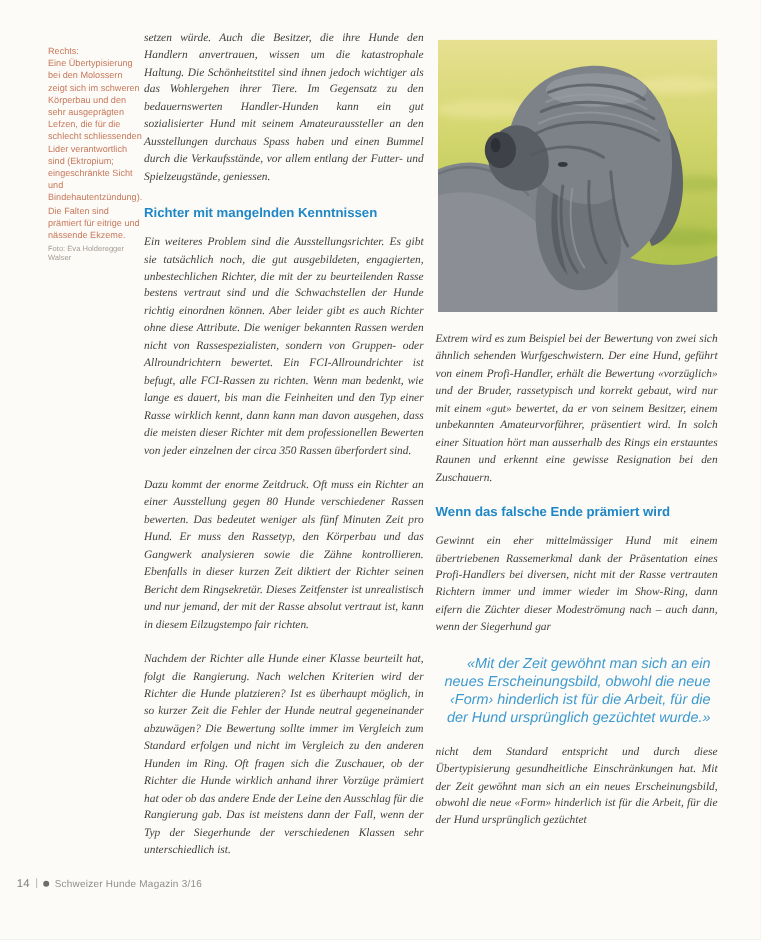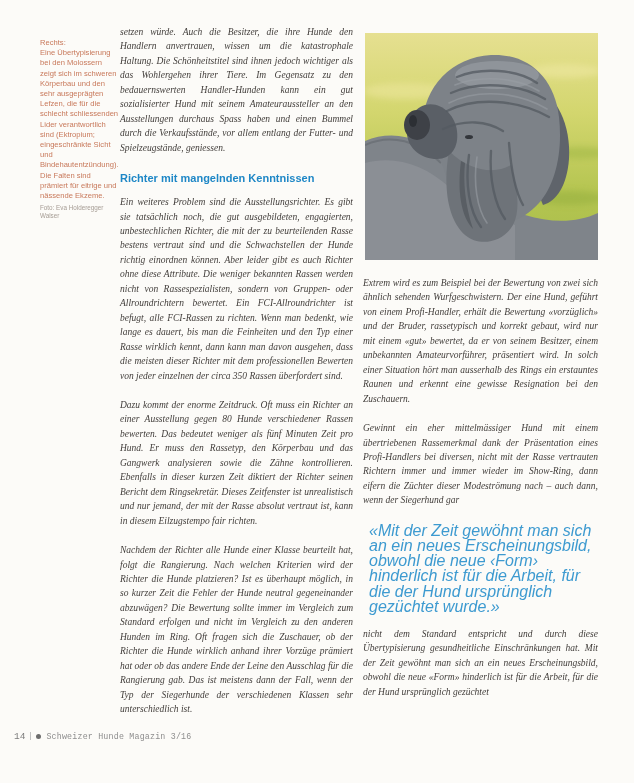--- a/index.html
+++ b/index.html
@@ -34,30 +34,30 @@
     font-weight:bold; font-size:11px; line-height:13px; color:#1e87c6;
   }
   .col-right h3.section-heading { margin-top:3px; }
 
   .photo-frame {
     width:233px; height:227px; margin:33px 0 16px 2px; overflow:hidden;
   }
   .photo-frame svg { display:block; }
 
   .pull-quote {
-    margin:13px 6px 13px 6px; text-align:left;
+    margin:13px 6px 13px 6px; text-align:right;
     font-family:"Liberation Sans", sans-serif; font-style:italic;
-    font-size:16px; line-height:15.2px; color:#3d9ad0;
+    font-size:12px; line-height:15.2px; color:#3d9ad0;
   }
 
   
   .footer {
     position:absolute; left:14px; top:730px; height:12px;
     display:flex; align-items:center; gap:5px;
-    font-family:Liberation Mono, monospace; color:#8d8d8d;
+    font-family:Liberation Sans, sans-serif; color:#8d8d8d;
   }
   .footer .page-num { font-size:9.5px; color:#7c7c7c; }
   .footer .sep { width:1px; height:8px; background:#c2c2c2; }
   .footer .logo-dot {
     width:5px; height:5px; border-radius:50%; background:#6d6d6d;
   }
   .footer .mag-name { font-size:8.3px; letter-spacing:0.2px; }
 
   .slug {
     position:absolute; left:10px; top:767px;
@@ -133,20 +133,21 @@
         <g stroke="#999ea4" stroke-width="1.6" fill="none" opacity="0.6" stroke-linecap="round">
           <path d="M90,52 C114,42 152,44 174,58"></path>
           <path d="M84,70 C112,56 152,58 182,76"></path>
           <path d="M112,124 C108,150 112,176 122,190"></path>
         </g>
         <ellipse cx="104" cy="104" rx="4" ry="2" fill="#33363b"></ellipse>
       </svg>
     </div>
 
     <p class="body">Extrem wird es zum Beispiel bei der Bewertung von zwei sich ähnlich sehenden Wurfgeschwistern. Der eine Hund, geführt von einem Profi-Handler, erhält die Bewertung «vorzüglich» und der Bruder, rassetypisch und korrekt gebaut, wird nur mit einem «gut» bewertet, da er von seinem Besitzer, einem unbekannten Amateurvorführer, präsentiert wird. In solch einer Situation hört man ausserhalb des Rings ein erstauntes Raunen und erkennt eine gewisse Resignation bei den Zuschauern.</p>
+    <h3 class="section-heading">Wenn das falsche Ende prämiert wird</h3>
     <p class="body">Gewinnt ein eher mittelmässiger Hund mit einem übertriebenen Rassemerkmal dank der Präsentation eines Profi-Handlers bei diversen, nicht mit der Rasse vertrauten Richtern immer und immer wieder im Show-Ring, dann eifern die Züchter dieser Modeströmung nach – auch dann, wenn der Siegerhund gar</p>
     <div class="pull-quote">«Mit der Zeit gewöhnt man sich an ein neues Erscheinungsbild, obwohl die neue ‹Form› hinderlich ist für die Arbeit, für die der Hund ursprünglich gezüchtet wurde.»</div>
     <p class="body">nicht dem Standard entspricht und durch diese Übertypisierung gesundheitliche Einschränkungen hat. Mit der Zeit gewöhnt man sich an ein neues Erscheinungsbild, obwohl die neue «Form» hinderlich ist für die Arbeit, für die der Hund ursprünglich gezüchtet</p>
   </div>
 
   <div class="footer">
     <span class="page-num">14</span>
     <span class="sep"></span>
     <span class="logo-dot"></span>
     <span class="mag-name">Schweizer Hunde Magazin 3/16</span>

